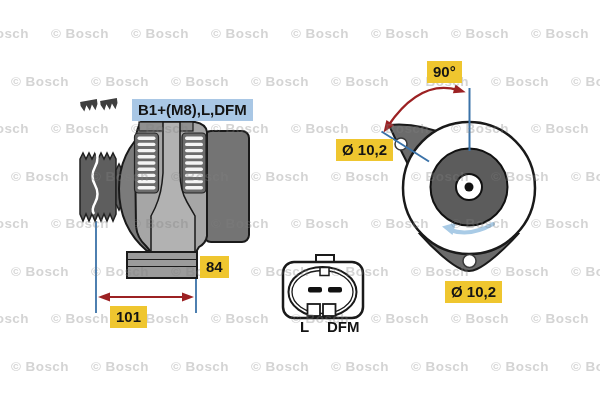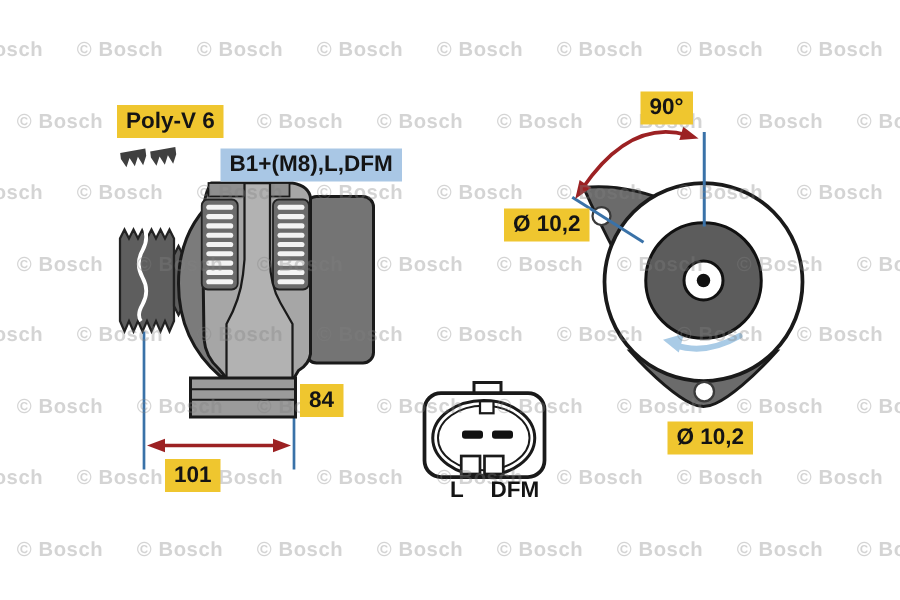--- a/index.html
+++ b/index.html
@@ -193,22 +193,21 @@
       <span class="wm" style="left: 40px; top: 365.5px;">© Bosch</span>
       <span class="wm" style="left: 120px; top: 365.5px;">© Bosch</span>
       <span class="wm" style="left: 200px; top: 365.5px;">© Bosch</span>
       <span class="wm" style="left: 280px; top: 365.5px;">© Bosch</span>
       <span class="wm" style="left: 360px; top: 365.5px;">© Bosch</span>
       <span class="wm" style="left: 440px; top: 365.5px;">© Bosch</span>
       <span class="wm" style="left: 520px; top: 365.5px;">© Bosch</span>
       <span class="wm" style="left: 600px; top: 365.5px;">© Bosch</span>
     </div>
 
-  <div class="lbl yellow" style="left:78px;top:70px;">Poly-V 6</div>
-  <div class="lbl blue" style="left:147px;top:99px;">B1+(M8),L,DFM</div>
+  <div class="lbl blue" style="left:132px;top:99px;">B1+(M8),L,DFM</div>
   <div class="lbl yellow" style="left:200px;top:256px;">84</div>
   <div class="lbl yellow" style="left:110px;top:306px;">101</div>
   <div class="lbl yellow" style="left:427px;top:61px;">90°</div>
   <div class="lbl yellow" style="left:336px;top:139px;">Ø 10,2</div>
   <div class="lbl yellow" style="left:445px;top:281px;">Ø 10,2</div>
   <div class="lbl plain" style="left:300px;top:317px;">L</div>
   <div class="lbl plain" style="left:327px;top:317px;text-align:right;">DFM</div>
 </div>
 
 </body></html>

